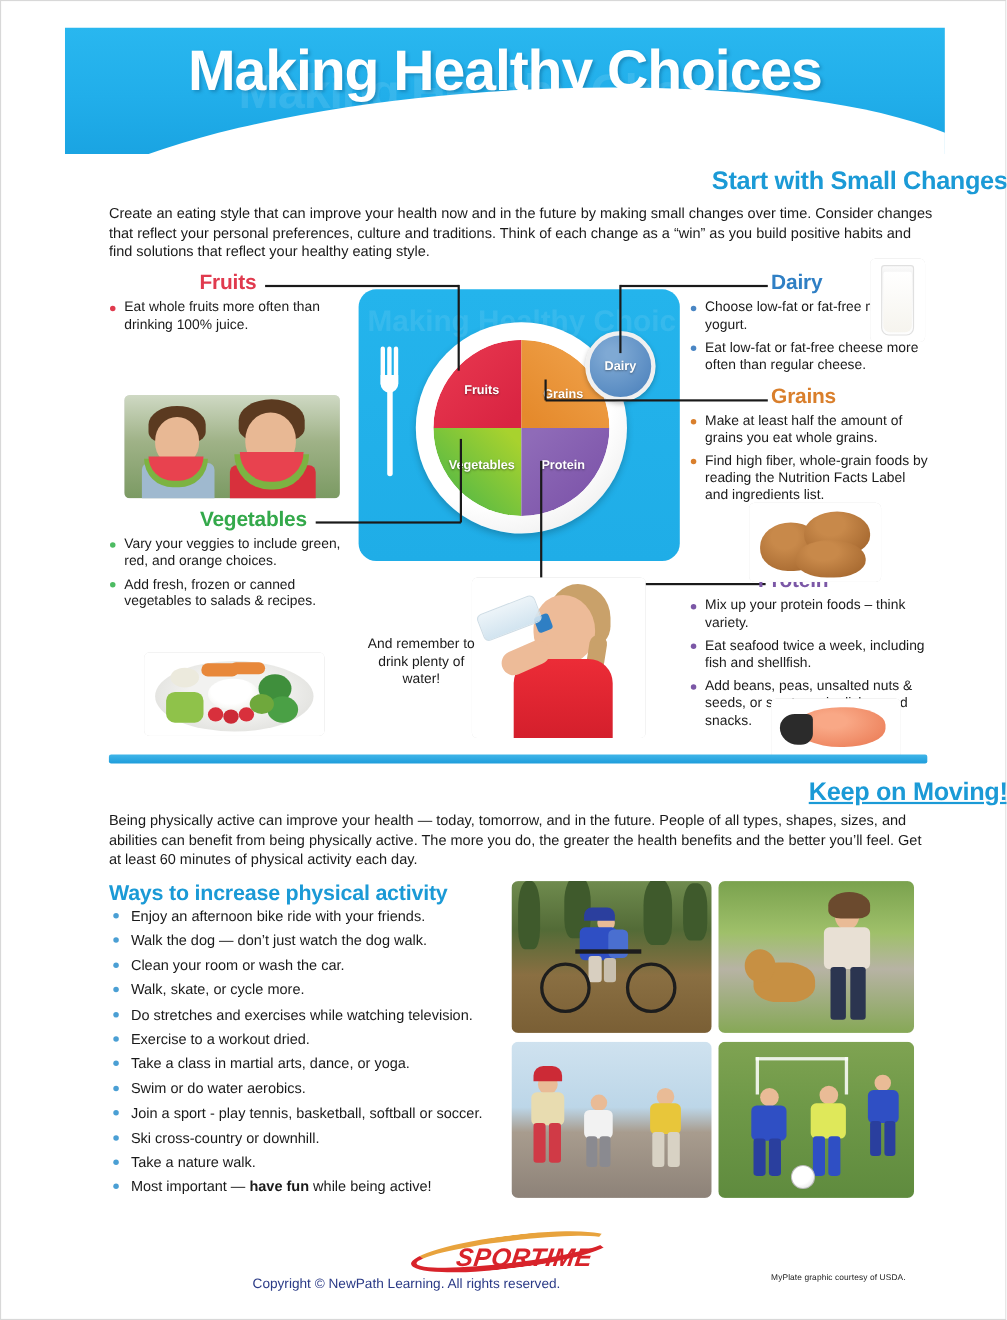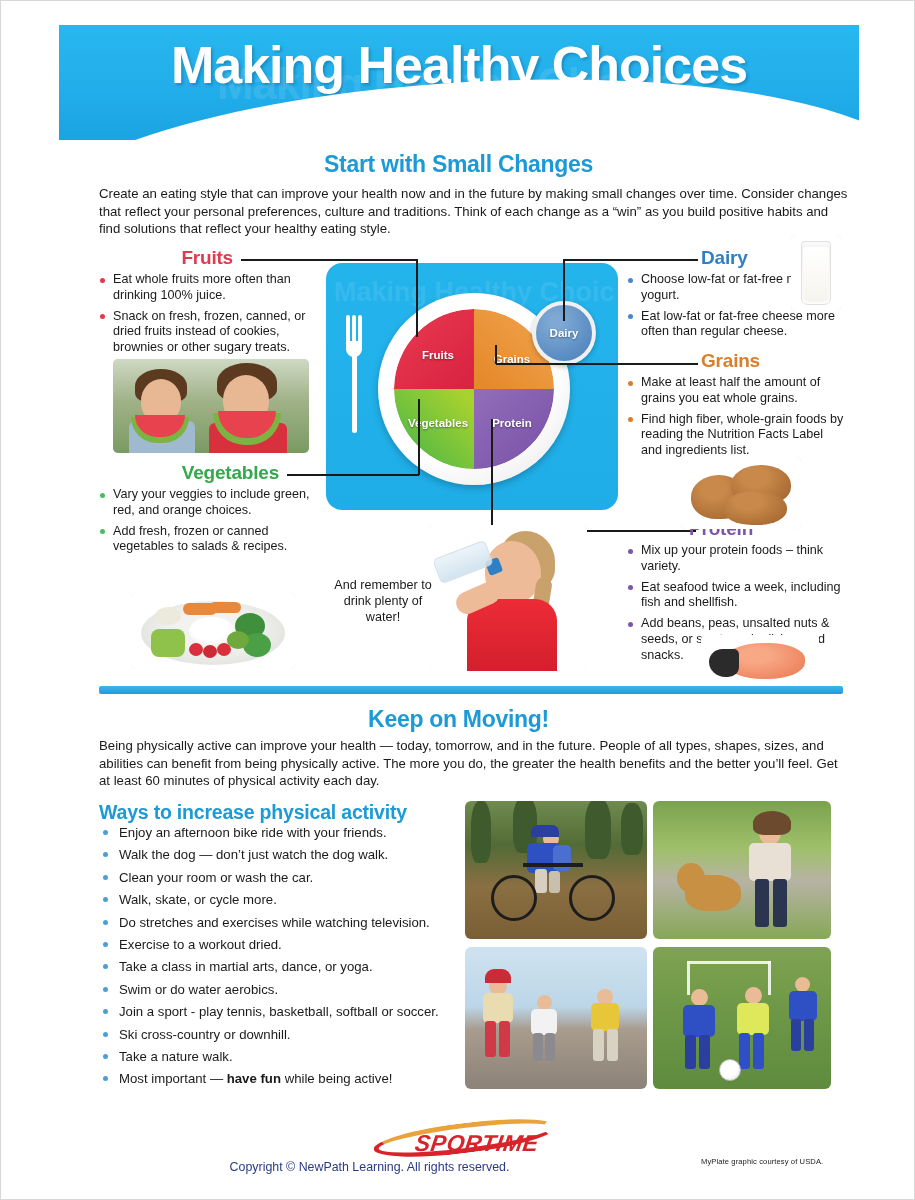--- a/index.html
+++ b/index.html
@@ -58,25 +58,25 @@
     font-weight: bold; font-size: 52px;
     color: #ffffff; letter-spacing: -1px;
     text-shadow: 2px 2px 3px rgba(0,60,100,0.30);
   }
 
   
   .sec-title {
     position: absolute;
     font-family: "Liberation Sans", sans-serif;
     font-weight: bold; font-size: 23px;
-    color: #1b9ad6; text-align: center;
+    color: #1b9ad6; text-align: right;
     letter-spacing: -0.3px;
   }
   #start-title { left: 0; top: 150px; width: 915px; }
-  #moving-title { left: 0; top: 705px; width: 915px; }
+  #moving-title { left: 0; top: 705px; width: 915px; text-decoration: underline; }
 
   
   .para {
     position: absolute;
     font-size: 13.2px; line-height: 17.5px;
     color: #1a1a1a; text-align: left;
   }
   #intro-para { left: 98px; top: 184px; width: 752px; }
   #moving-para { left: 98px; top: 736px; width: 752px; }
   .para b { font-weight: normal; }
@@ -510,21 +510,20 @@
   <div class="conn conn-h" style="left:495px; top:362px; width:202px;"></div>
   <div class="conn conn-v" style="left:494px; top:344px; height:19px;"></div>
 
   <div class="conn conn-h" style="left:491px; top:529px; width:204px;"></div>
   <div class="conn conn-v" style="left:490px; top:418px; height:112px;"></div>
 
   <div class="grp grp-fruits" id="grp-fruits">
     <div class="grp-head c-fruits">Fruits</div>
     <ul>
         <li><b>Eat</b> whole fruits more often than drinking 100% juice.</li>
-        <li><b>Snack</b> on fresh, frozen, canned, or dried fruits instead of cookies, brownies or other sugary treats.</li>
       </ul>
   </div>
 
   <div class="grp grp-veg" id="grp-veg">
     <div class="grp-head c-veg">Vegetables</div>
     <ul>
         <li><b>Vary</b> your veggies to include green, red, and orange choices.</li>
         <li><b>Add</b> fresh, frozen or canned vegetables to salads &amp; recipes.</li>
       </ul>
   </div>

